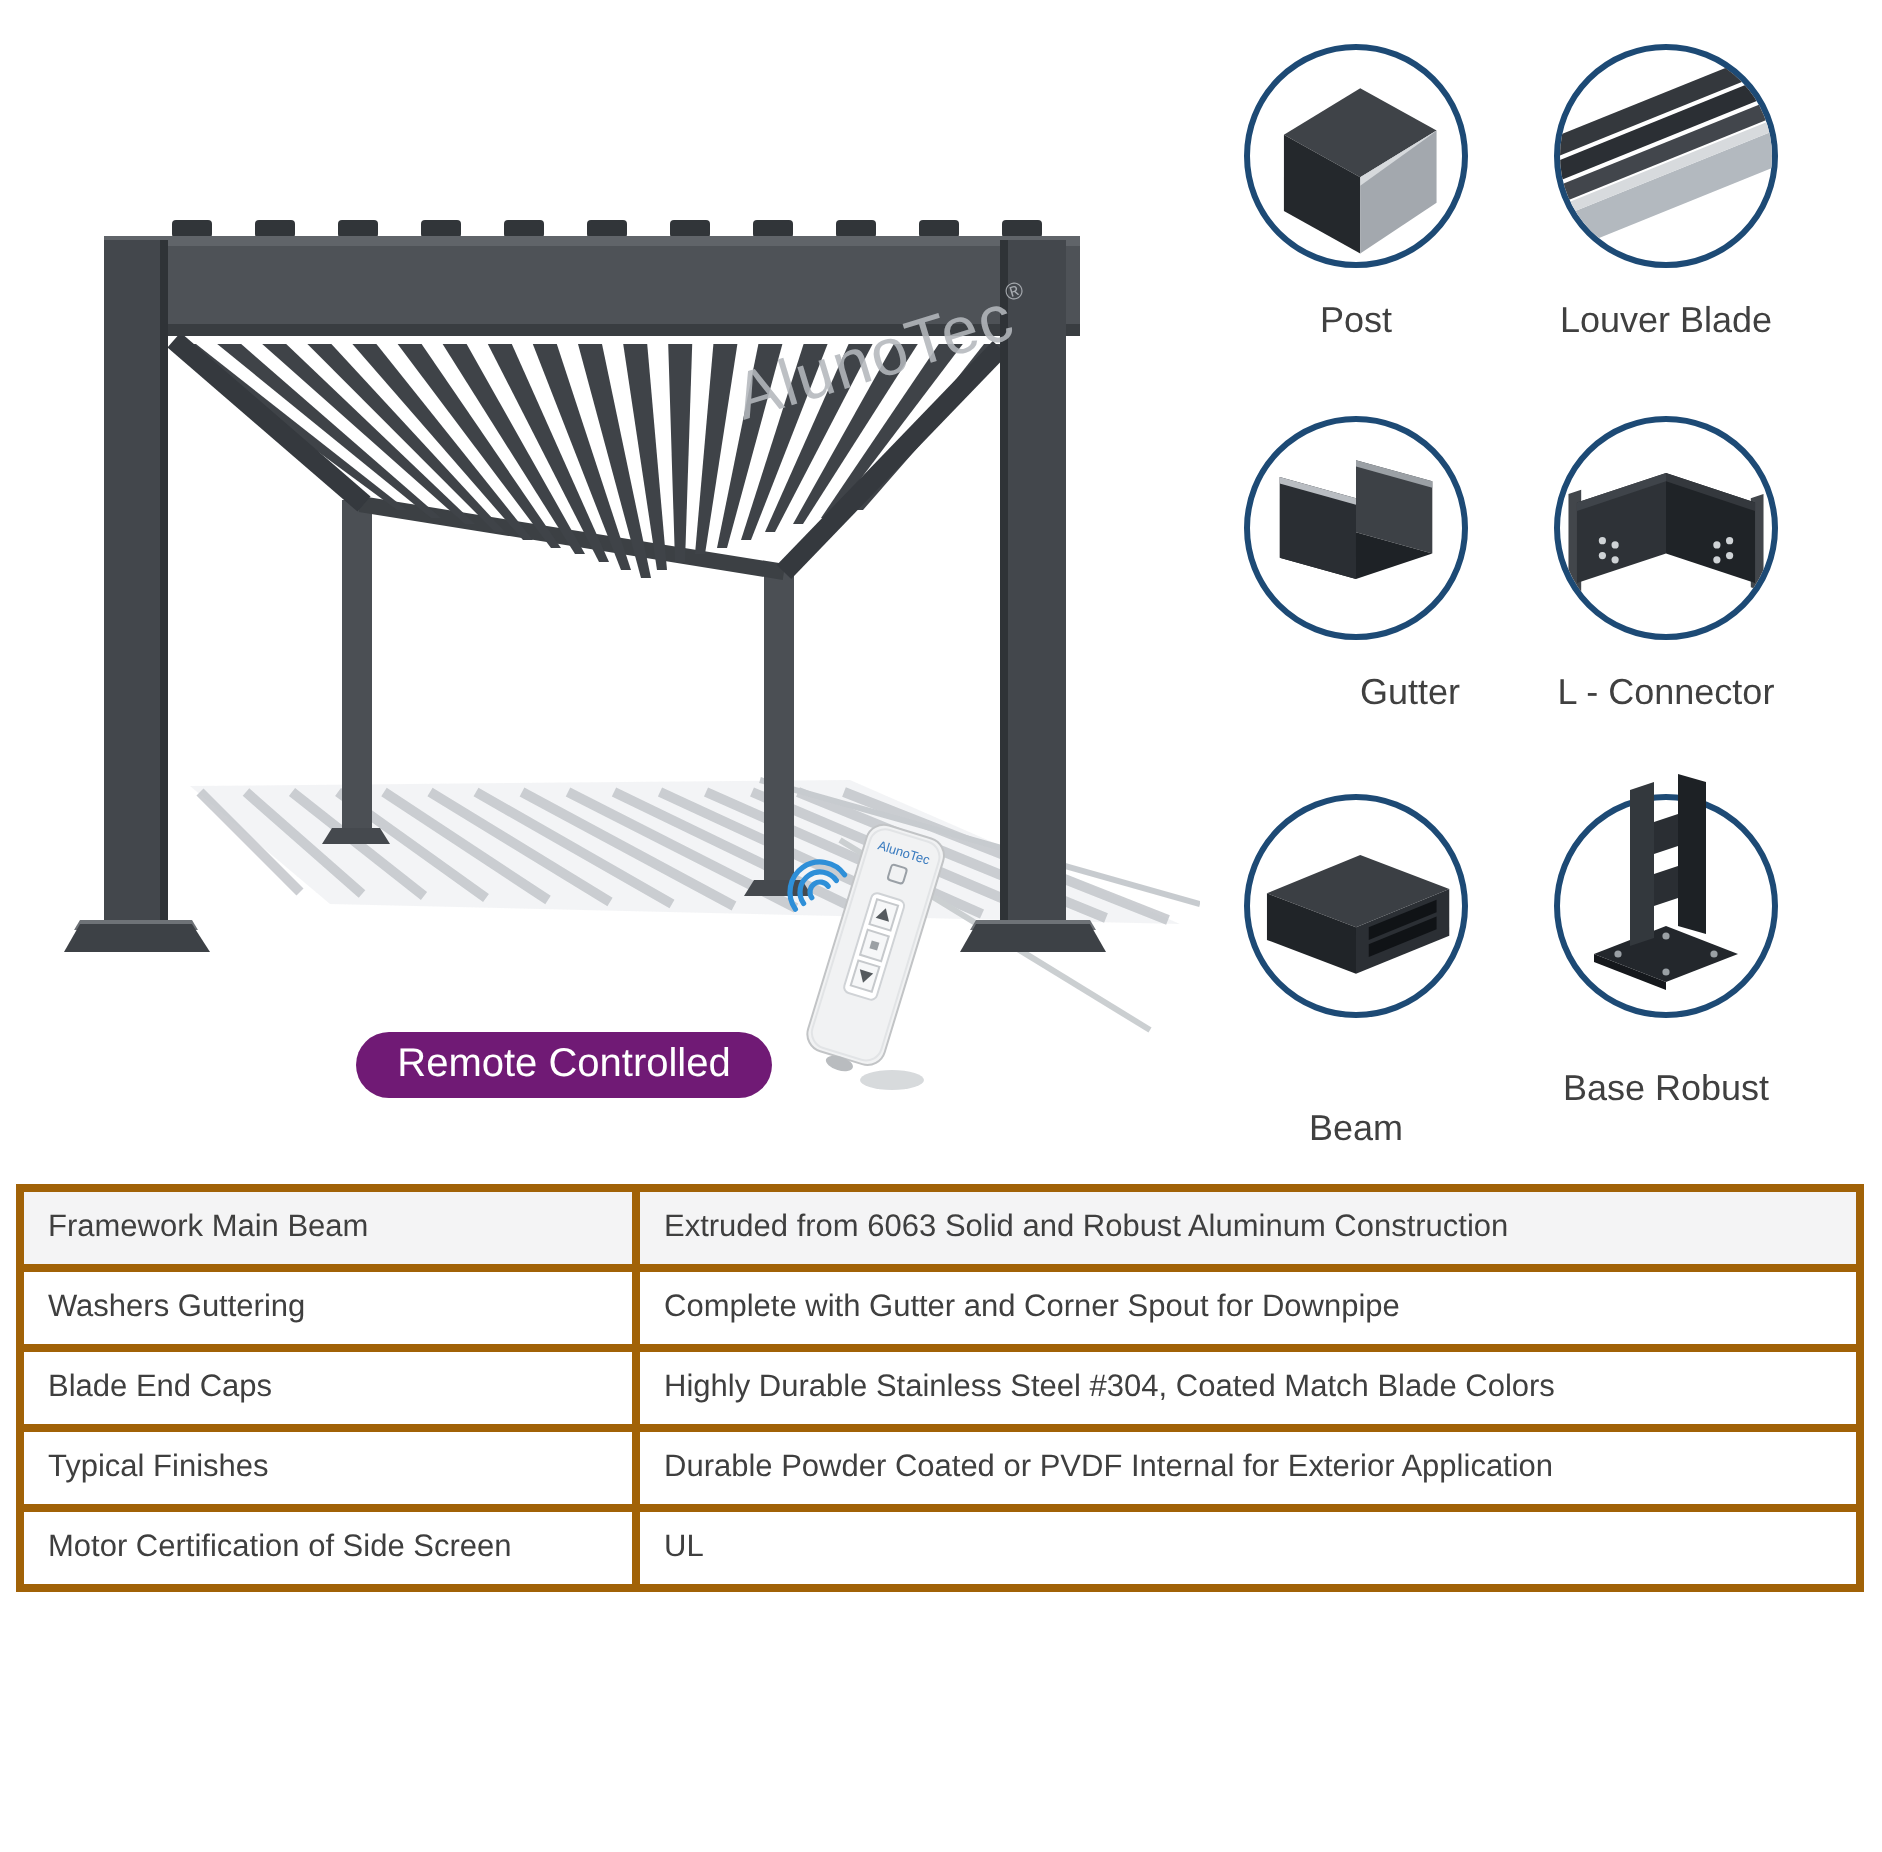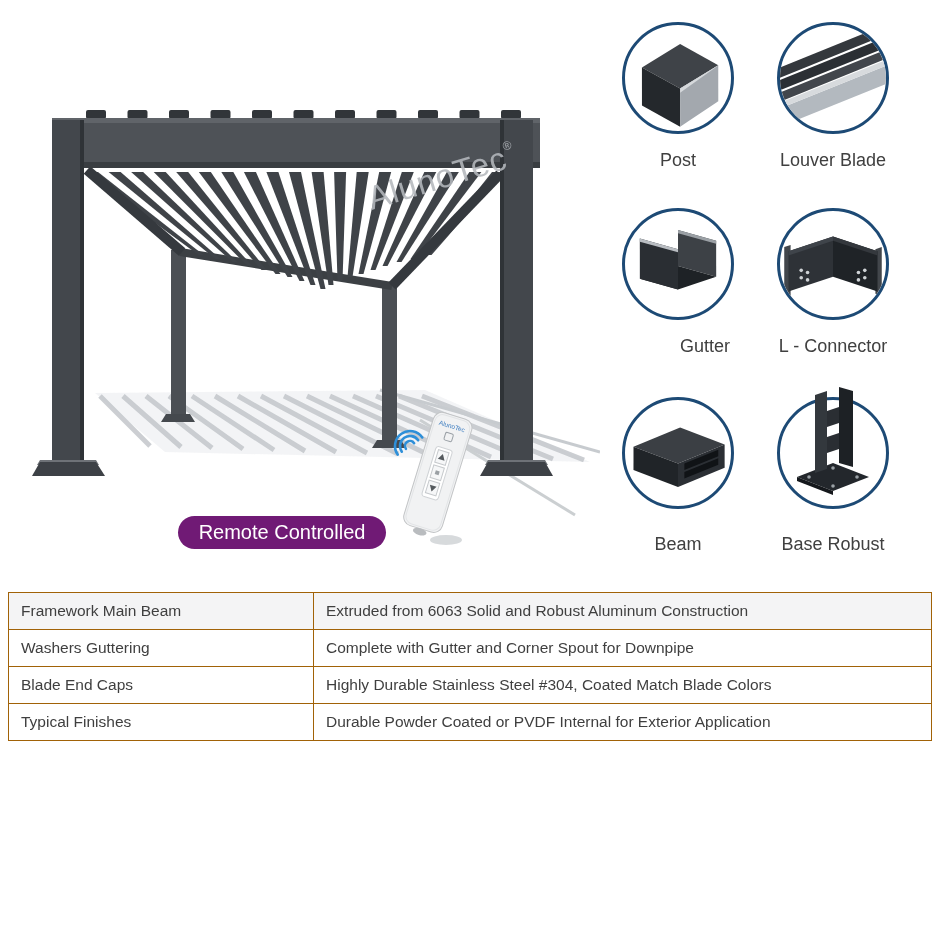--- a/index.html
+++ b/index.html
@@ -17,21 +17,21 @@
          font-size:20px;margin-top:32px;}
   
   .comp-circle{position:absolute;width:112px;height:112px;border-radius:50%;
                border:3px solid #1d4a75;background:#fff;box-sizing:border-box;
                display:flex;align-items:center;justify-content:center;overflow:hidden;}
   .comp-circle.overflow{overflow:visible;}
   .comp-label{position:absolute;width:156px;text-align:center;font-size:18px;color:#404040;}
   
   #spec{position:absolute;left:8px;top:592px;}
   table{border-collapse:collapse;table-layout:fixed;width:924px;}
-  td{border:1px solid #a16207;height:36px;padding:0 12px;font-size:15.5px;color:#3f3f3f;
+  td{border:4px solid #a16207;height:36px;padding:0 12px;font-size:15.5px;color:#3f3f3f;
      white-space:nowrap;overflow:hidden;}
   td.c1{width:280px;}
   tr:first-child td{background:#f4f4f5;}
 </style>
 </head>
 <body>
 
 <div id="page">
 
   <div id="hero">
@@ -214,21 +214,21 @@
 
     <div class="comp-circle" style="left:622px;top:397px;">
       <svg width="106" height="106" viewBox="0 0 100 100">
         <polygon points="8,44 52,26 94,42 50,60" fill="#3b3f44"></polygon>
         <polygon points="8,44 50,60 50,82 8,66" fill="#202428"></polygon>
         <polygon points="50,60 94,42 94,64 50,82" fill="#2b2f34"></polygon>
         <polygon points="56,60 88,47 88,53 56,66" fill="#101316"></polygon>
         <polygon points="56,68 88,55 88,61 56,74" fill="#101316"></polygon>
       </svg>
     </div>
-    <div class="comp-label" style="left:600px;top:534px;">Beam</div>
+    <div class="comp-label" style="left:600px;top:554px;">Beam</div>
 
     <div class="comp-circle overflow" style="left:777px;top:397px;">
       <svg width="100" height="128" viewBox="0 0 100 128" style="margin-top:-24px;">
         <polygon points="14,100 50,86 86,100 50,114" fill="#23272c"></polygon>
         <polygon points="14,100 50,114 50,118 14,104" fill="#15181c"></polygon>
         <g fill="#9aa0a5">
           <circle cx="26" cy="100" r="1.8"></circle>
             <circle cx="50" cy="91" r="1.8"></circle>
           <circle cx="74" cy="100" r="1.8"></circle>
             <circle cx="50" cy="109" r="1.8"></circle>
@@ -254,17 +254,21 @@
             <td>Complete with Gutter and Corner Spout for Downpipe</td>
           </tr>
         <tr>
             <td class="c1">Blade End Caps</td>
             <td>Highly Durable Stainless Steel #304, Coated Match Blade Colors</td>
           </tr>
         <tr>
             <td class="c1">Typical Finishes</td>
             <td>Durable Powder Coated or PVDF Internal for Exterior Application</td>
           </tr>
+        <tr>
+            <td class="c1">Motor Certification of Side Screen</td>
+            <td>UL</td>
+          </tr>
       </tbody>
     </table>
   </div>
 
 </div>
 
 </body></html>

